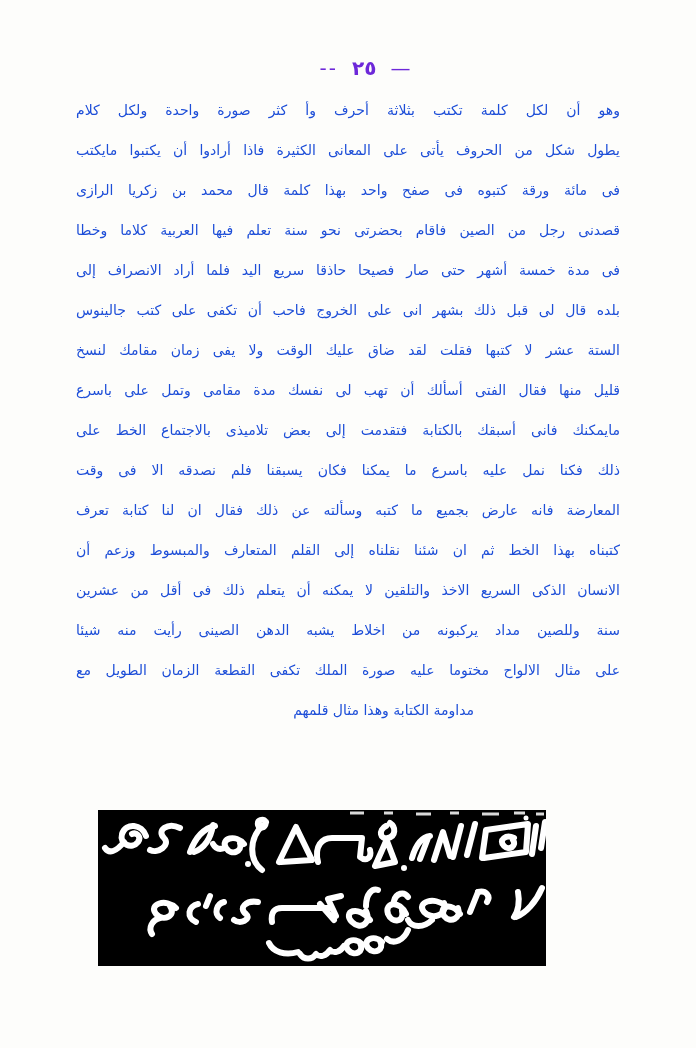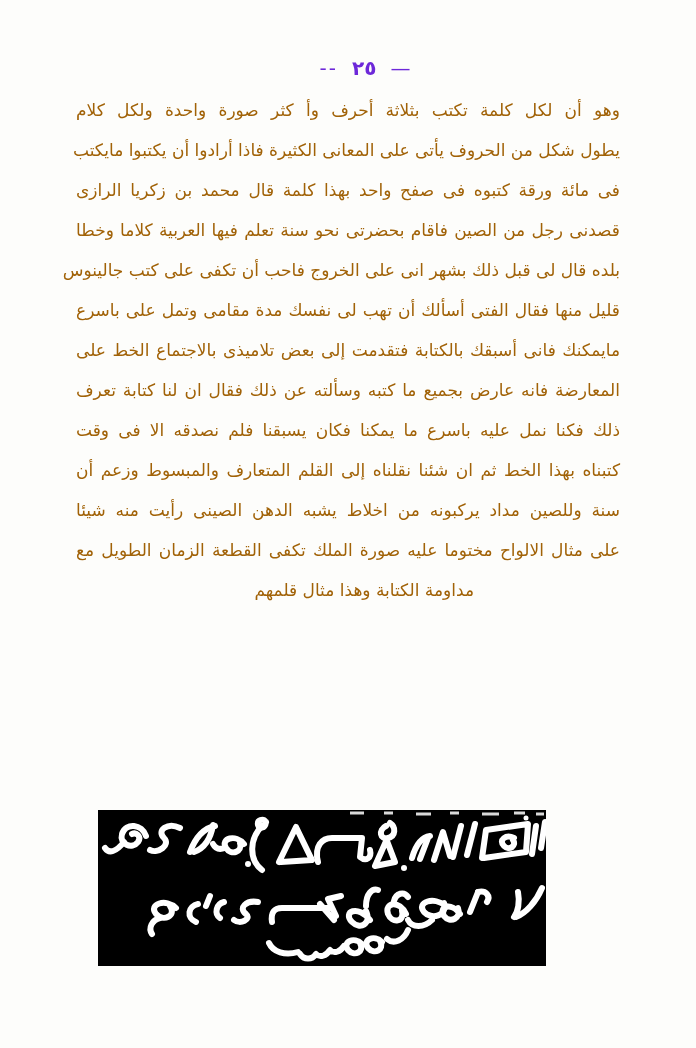--- a/index.html
+++ b/index.html
@@ -17,24 +17,24 @@
     text-align:center;font-size:20px;color:#6d28d9;
     direction:rtl;
   }
   .page-number .dash{display:inline-block;margin:0 14px;letter-spacing:2px;}
   .page-number .num{display:inline-block;font-weight:bold;letter-spacing:3px;}
   .text-block{
     position:absolute;top:90px;right:76px;width:544px;
     direction:rtl;
   }
   .line{
-    height:40px;line-height:40px;font-size:17px;
+    height:40px;line-height:40px;font-size:14px;
     white-space:nowrap;
     text-align:justify;text-align-last:justify;
-    color:#a16207;
+    color:#1d4ed8;
   }
   .line.line-last{
     text-align:left;text-align-last:right;
     padding-right:146px;
   }
   .specimen{
     position:absolute;left:98px;top:810px;margin:0;
     width:448px;height:156px;
   }
   .specimen svg{display:block;width:448px;height:156px;}
@@ -46,26 +46,29 @@
 
   <div class="page-number">
     <span class="dash">—</span><span class="num">٢٥</span><span class="dash">--</span>
   </div>
 
   <div class="text-block">
     <div class="line">وهو أن لكل كلمة تكتب بثلاثة أحرف وأ كثر صورة واحدة ولكل كلام</div>
     <div class="line">يطول شكل من الحروف يأتى على المعانى الكثيرة فاذا أرادوا أن يكتبوا مايكتب</div>
     <div class="line">فى مائة ورقة كتبوه فى صفح واحد بهذا كلمة قال محمد بن زكريا الرازى</div>
     <div class="line">قصدنى رجل من الصين فاقام بحضرتى نحو سنة تعلم فيها العربية كلاما وخطا</div>
+    <div class="line">فى مدة خمسة أشهر حتى صار فصيحا حاذقا سريع اليد فلما أراد الانصراف إلى</div>
     <div class="line">بلده قال لى قبل ذلك بشهر انى على الخروج فاحب أن تكفى على كتب جالينوس</div>
+    <div class="line">الستة عشر لا كتبها فقلت لقد ضاق عليك الوقت ولا يفى زمان مقامك لنسخ</div>
     <div class="line">قليل منها فقال الفتى أسألك أن تهب لى نفسك مدة مقامى وتمل على باسرع</div>
     <div class="line">مايمكنك فانى أسبقك بالكتابة فتقدمت إلى بعض تلاميذى بالاجتماع الخط على</div>
+    <div class="line">ذلك فكنا نمل عليه باسرع ما يمكنا فكان يسبقنا فلم نصدقه الا فى وقت</div>
     <div class="line">المعارضة فانه عارض بجميع ما كتبه وسألته عن ذلك فقال ان لنا كتابة تعرف</div>
-    <div class="line">ذلك فكنا نمل عليه باسرع ما يمكنا فكان يسبقنا فلم نصدقه الا فى وقت</div>
     <div class="line">كتبناه بهذا الخط ثم ان شئنا نقلناه إلى القلم المتعارف والمبسوط وزعم أن</div>
+    <div class="line">الانسان الذكى السريع الاخذ والتلقين لا يمكنه أن يتعلم ذلك فى أقل من عشرين</div>
     <div class="line">سنة وللصين مداد يركبونه من اخلاط يشبه الدهن الصينى رأيت منه شيئا</div>
     <div class="line">على مثال الالواح مختوما عليه صورة الملك تكفى القطعة الزمان الطويل مع</div>
     <div class="line line-last">مداومة الكتابة وهذا مثال قلمهم</div>
   </div>
 
   <figure class="specimen">
     <svg viewBox="0 0 448 156" xmlns="http://www.w3.org/2000/svg">
       <rect x="0" y="0" width="448" height="156" fill="#000000"></rect>
 
       <g stroke="#ffffff" stroke-width="3" stroke-linecap="butt" opacity="0.85">

